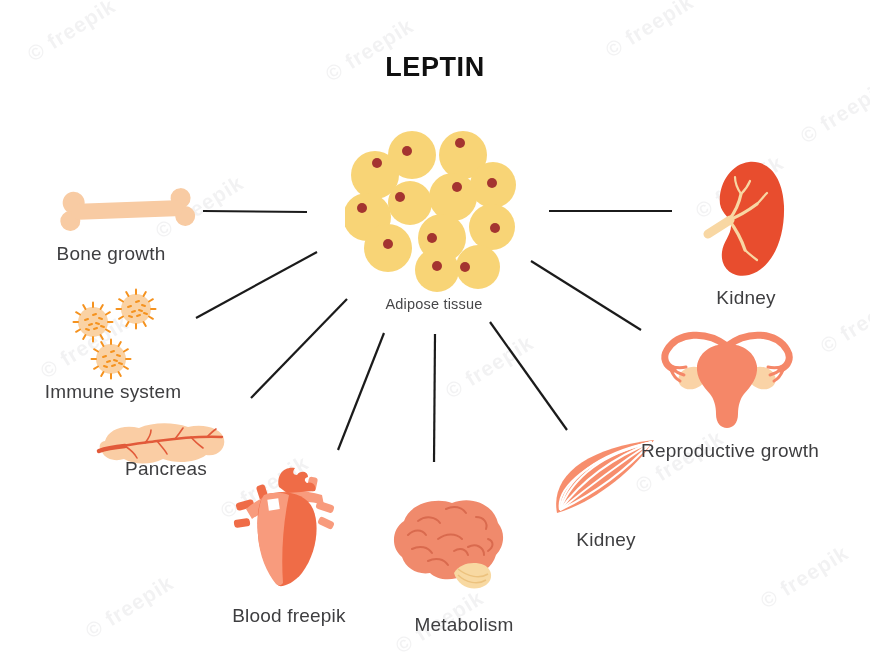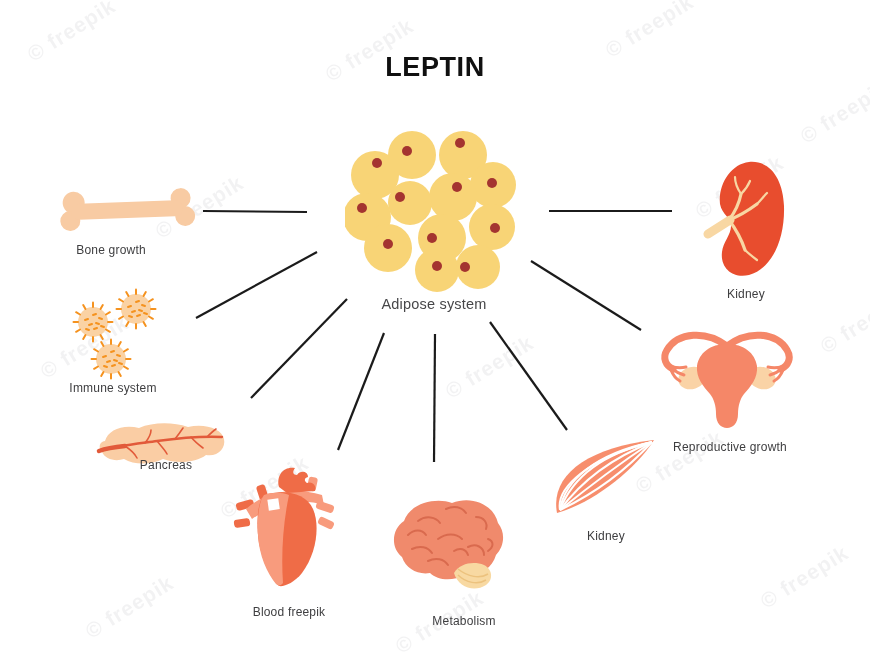--- a/index.html
+++ b/index.html
@@ -8,21 +8,21 @@
     font-family:"Liberation Sans", sans-serif;
   }
   .title{
     position:absolute;left:0;top:52px;width:870px;margin:0;text-align:center;
     font-size:27px;font-weight:bold;letter-spacing:.6px;color:#101010;
   }
   .lines{position:absolute;left:0;top:0;}
   .organ{position:absolute;line-height:0;}
   .node-label{
     position:absolute;transform:translateX(-50%);white-space:nowrap;
-    font-size:12px;color:#3e3e40;letter-spacing:.2px;
+    font-size:19px;color:#3e3e40;letter-spacing:.2px;
   }
   .center-label{font-size:14.5px;color:#474749;}
   .wm{
     position:absolute;white-space:nowrap;pointer-events:none;
     font-size:21px;color:rgba(130,130,142,0.10);
     transform:rotate(-32deg);font-weight:bold;letter-spacing:1px;
   }
 </style>
 </head>
 <body>
@@ -247,21 +247,21 @@
         <g stroke-width="2.2">
           <path d="M38,36 C34,30 32,25 32,19"></path>
           <path d="M38,36 C42,32 45,28 47,23"></path>
           <path d="M54,46 C58,42 61,38 64,35"></path>
           <path d="M42,92 C46,96 50,99 54,102"></path>
         </g>
       </g>
     </svg>
   </div>
 
-  <div class="node-label center-label" style="left:434px;top:296px">Adipose system</div>
+  <div class="node-label center-label" style="left:434px;top:296px">Adipose tissue</div>
   <div class="node-label" style="left:111px;top:243px">Bone growth</div>
   <div class="node-label" style="left:113px;top:381px">Immune system</div>
   <div class="node-label" style="left:166px;top:458px">Pancreas</div>
   <div class="node-label" style="left:289px;top:605px">Blood freepik</div>
   <div class="node-label" style="left:464px;top:614px">Metabolism</div>
   <div class="node-label" style="left:606px;top:529px">Kidney</div>
   <div class="node-label" style="left:730px;top:440px">Reproductive growth</div>
   <div class="node-label" style="left:746px;top:287px">Kidney</div>
 
 </div>

